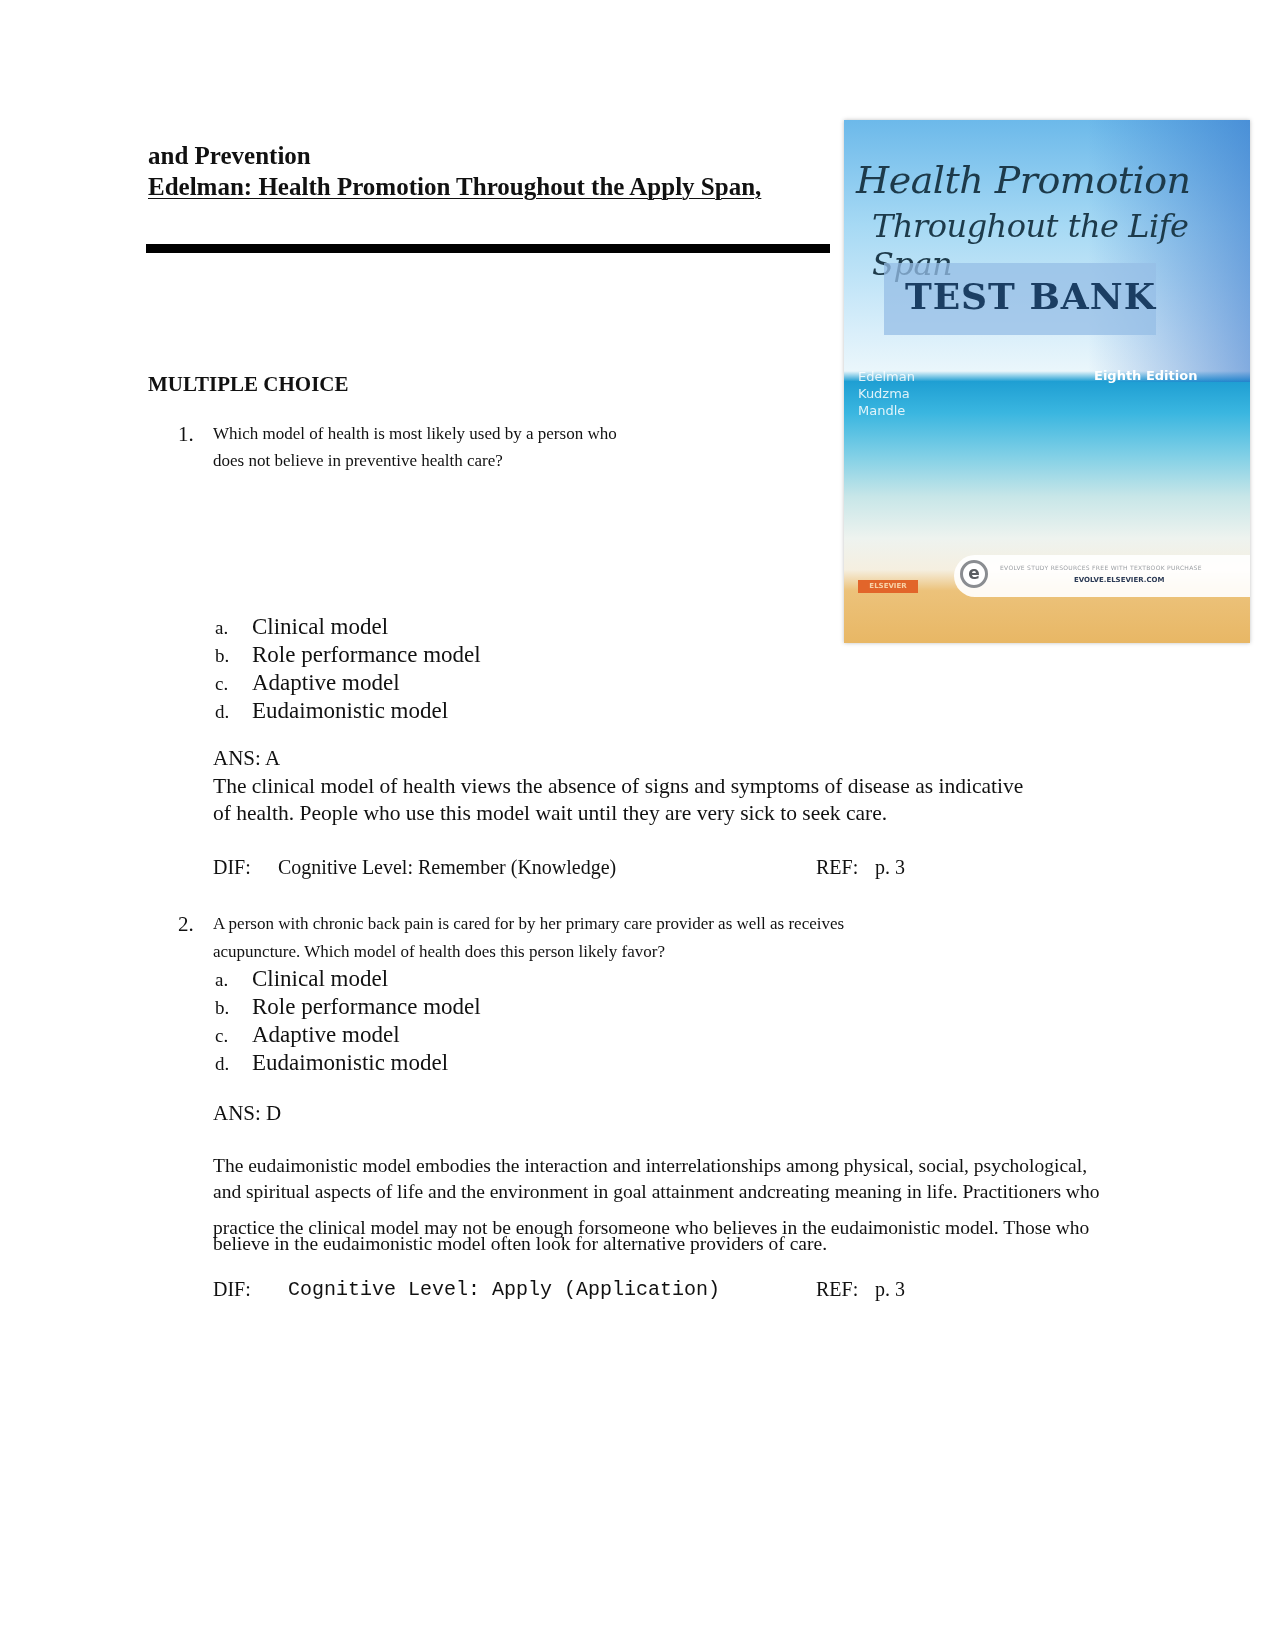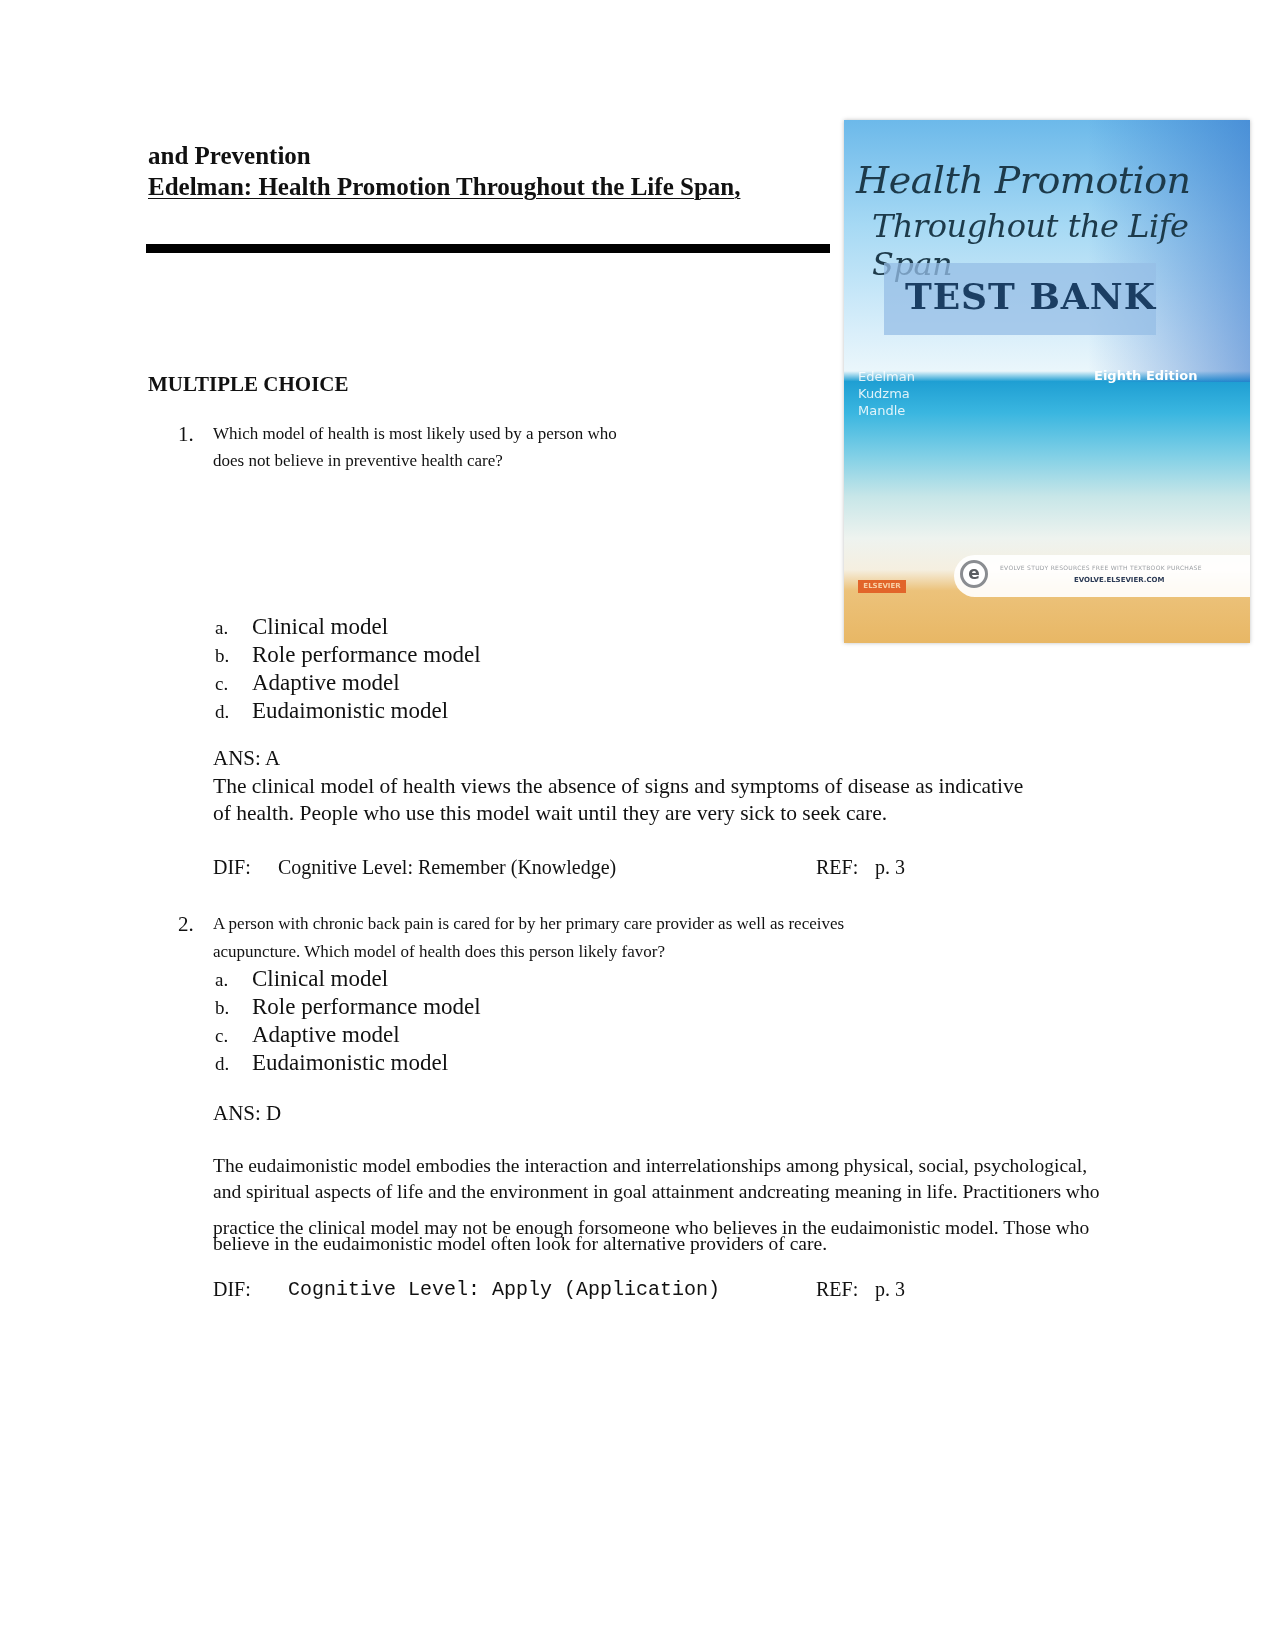--- a/index.html
+++ b/index.html
@@ -38,41 +38,41 @@
   .cover .evolve { position:absolute; left: 110px; top: 435px; width: 296px; height: 42px;
            background: rgba(255,255,255,0.92); border-radius: 21px 0 0 21px; }
   .cover .evolve-logo { position:absolute; left: 6px; top: 5px; width: 28px; height: 28px; border-radius: 50%;
            border: 3px solid #8a8d91; background: #ffffff; box-sizing: border-box;
            font-family: "DejaVu Sans", sans-serif; font-weight: bold; font-size: 17px; line-height: 21px;
            text-align: center; color: #5a5d61; }
   .cover .evolve-line1 { position:absolute; left: 46px; top: 9px; font-family: "DejaVu Sans", sans-serif;
            font-size: 6px; color: #9a9ea3; letter-spacing: 0.3px; }
   .cover .evolve-line2 { position:absolute; left: 120px; top: 21px; font-family: "DejaVu Sans", sans-serif;
            font-weight: bold; font-size: 7px; color: #2b3a55; }
-  .cover .publisher { position:absolute; left: 14px; top: 460px; width: 48px; height: 13px;
+  .cover .publisher { position:absolute; left: 14px; top: 460px; width: 60px; height: 13px;
            background: #e2652a; color: #f8d2a8; font-family: "DejaVu Sans", sans-serif; font-size: 7px;
            line-height: 13px; text-align: center; font-weight: bold; }
 
   
   .section { left: 148px; top: 372px; font-weight: bold; font-size: 21px; }
   .qnum { font-size: 21px; }
   .qtext { font-size: 17px; line-height: 27px; }
   .opt-letter { font-size: 19px; }
   .opt-text { font-size: 23px; }
   .ans { font-size: 21px; }
   .expl { font-size: 21.5px; line-height: 27px; }
   .expl2 { font-size: 19.5px; line-height: 26px; }
   .meta { font-size: 20px; }
 </style>
 </head>
 <body>
 
 <div class="hdr">
   <div>and Prevention</div>
-  <div class="l3">Edelman: Health Promotion Throughout the Life Span,</div>
+  <div class="l3">Edelman: Health Promotion Throughout the Apply Span,</div>
 </div>
 <div class="rule"></div>
 
 <div class="cover">
   <div class="sky-right"></div>
   <div class="title1">Health Promotion</div>
   <div class="title2">Throughout the Life Span</div>
   <div class="tb-box">
     <div class="tb-text">TEST BANK</div>
   </div>

